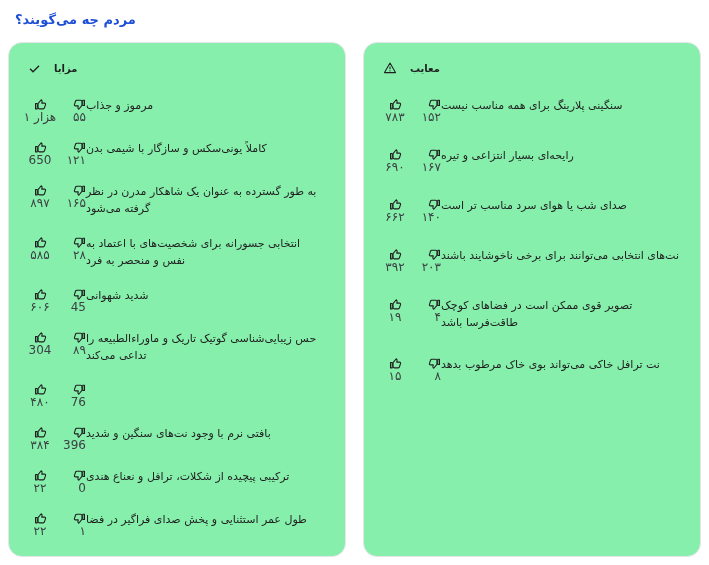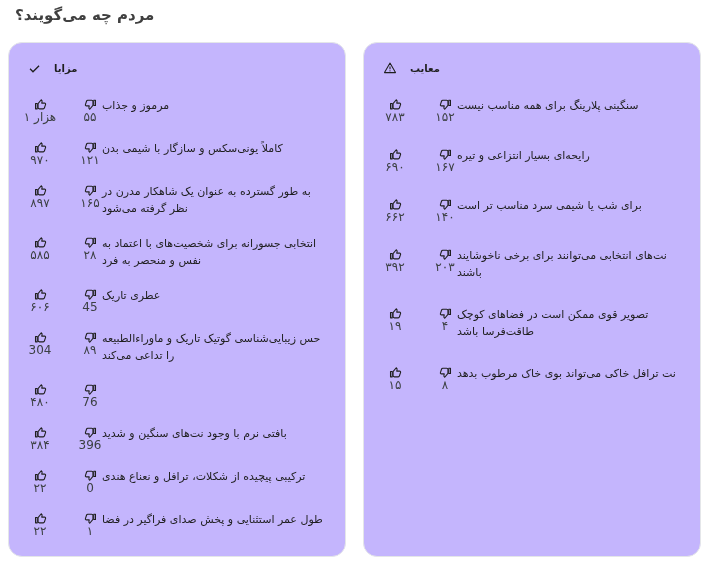--- a/index.html
+++ b/index.html
@@ -10,40 +10,40 @@
     background: #ffffff;
     font-family: "DejaVu Sans", sans-serif;
     color: #1f1f1f;
     overflow: hidden;
   }
   body { position: relative; }
 
   .page-title {
     position: absolute;
     left: 15px;
-    top: 6px;
-    font-size: 15px;
+    top: 12px;
+    font-size: 13px;
     font-weight: 700;
     direction: rtl;
-    color: #404040;
+    color: #1d4ed8;
   }
 
   .cards-row {
     position: absolute;
     left: 8px;
     top: 42px;
     display: flex;
     gap: 17px;
   }
 
   .card {
     width: 338px;
     height: 515px;
     box-sizing: border-box;
-    background: #c4b5fd;
+    background: #86efac;
     border: 1px solid #e4e6e9;
     border-radius: 14px;
     padding: 15px 19px 0 19px;
     overflow: hidden;
   }
 
   .card-header {
     display: flex;
     align-items: center;
     gap: 13px;
@@ -60,21 +60,21 @@
 
   .vote {
     flex: none;
     width: 24px;
     display: flex;
     flex-direction: column;
     align-items: center;
     row-gap: 2px;
     cursor: pointer;
   }
-  .vote.down-block { margin-left: 26px; }
+  .vote.down-block { margin-left: 10px; align-items: flex-end; }
 
   .vicon { display: inline-flex; height: 13px; color: #1f1f1f; }
   .vicon.down svg { transform: rotate(180deg); }
 
   .vcount {
     font-size: 12px;
     line-height: 9px;
     color: #3c4043;
     white-space: nowrap;
   }
@@ -145,21 +145,21 @@
       <div class="itext">مرموز و جذاب</div>
     </div>
 
     <div class="item">
       <div class="vote">
         <span class="vicon">
             <svg width="13" height="13" viewBox="0 0 24 24">
               <use href="#ic-thumb"></use>
             </svg>
           </span>
-        <span class="vcount">۹۷۰</span>
+        <span class="vcount">650</span>
       </div>
       <div class="vote down-block">
         <span class="vicon down">
             <svg width="13" height="13" viewBox="0 0 24 24">
               <use href="#ic-thumb"></use>
             </svg>
           </span>
         <span class="vcount">۱۲۱</span>
       </div>
       <div class="itext">کاملاً یونی‌سکس و سازگار با شیمی بدن</div>
@@ -215,21 +215,21 @@
         <span class="vcount">۶۰۶</span>
       </div>
       <div class="vote down-block">
         <span class="vicon down">
             <svg width="13" height="13" viewBox="0 0 24 24">
               <use href="#ic-thumb"></use>
             </svg>
           </span>
         <span class="vcount">45</span>
       </div>
-      <div class="itext">عطری تاریک</div>
+      <div class="itext">شدید شهوانی</div>
     </div>
 
     <div class="item">
       <div class="vote">
         <span class="vicon">
             <svg width="13" height="13" viewBox="0 0 24 24">
               <use href="#ic-thumb"></use>
             </svg>
           </span>
         <span class="vcount">304</span>
@@ -385,21 +385,21 @@
         <span class="vcount">۶۶۲</span>
       </div>
       <div class="vote down-block">
         <span class="vicon down">
             <svg width="13" height="13" viewBox="0 0 24 24">
               <use href="#ic-thumb"></use>
             </svg>
           </span>
         <span class="vcount">۱۴۰</span>
       </div>
-      <div class="itext">برای شب یا شیمی سرد مناسب تر است</div>
+      <div class="itext">صدای شب یا هوای سرد مناسب تر است</div>
     </div>
 
     <div class="item">
       <div class="vote">
         <span class="vicon">
             <svg width="13" height="13" viewBox="0 0 24 24">
               <use href="#ic-thumb"></use>
             </svg>
           </span>
         <span class="vcount">۳۹۲</span>

